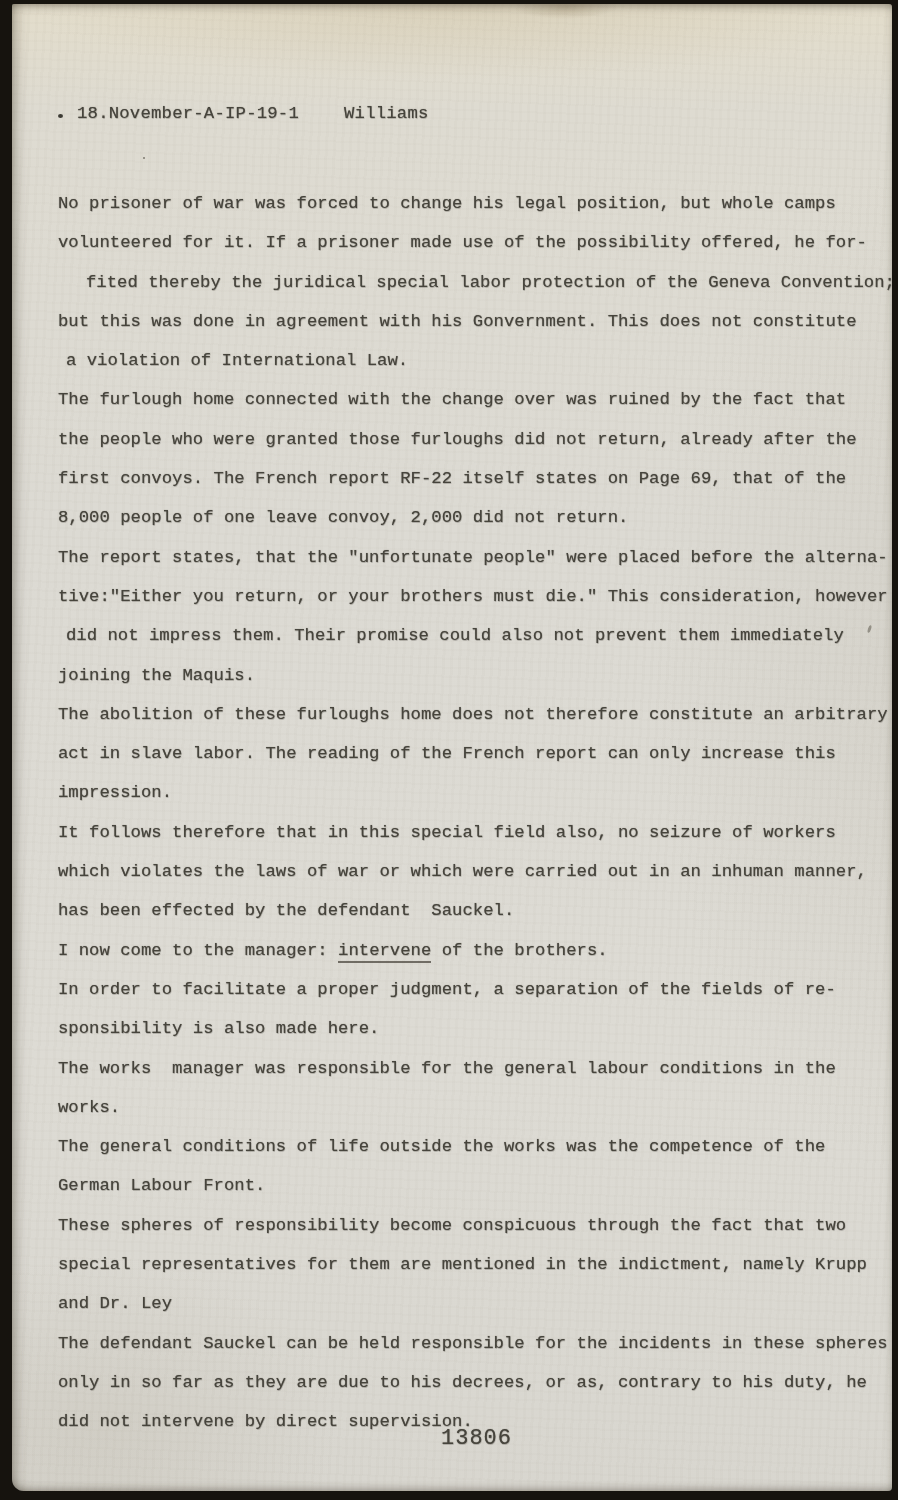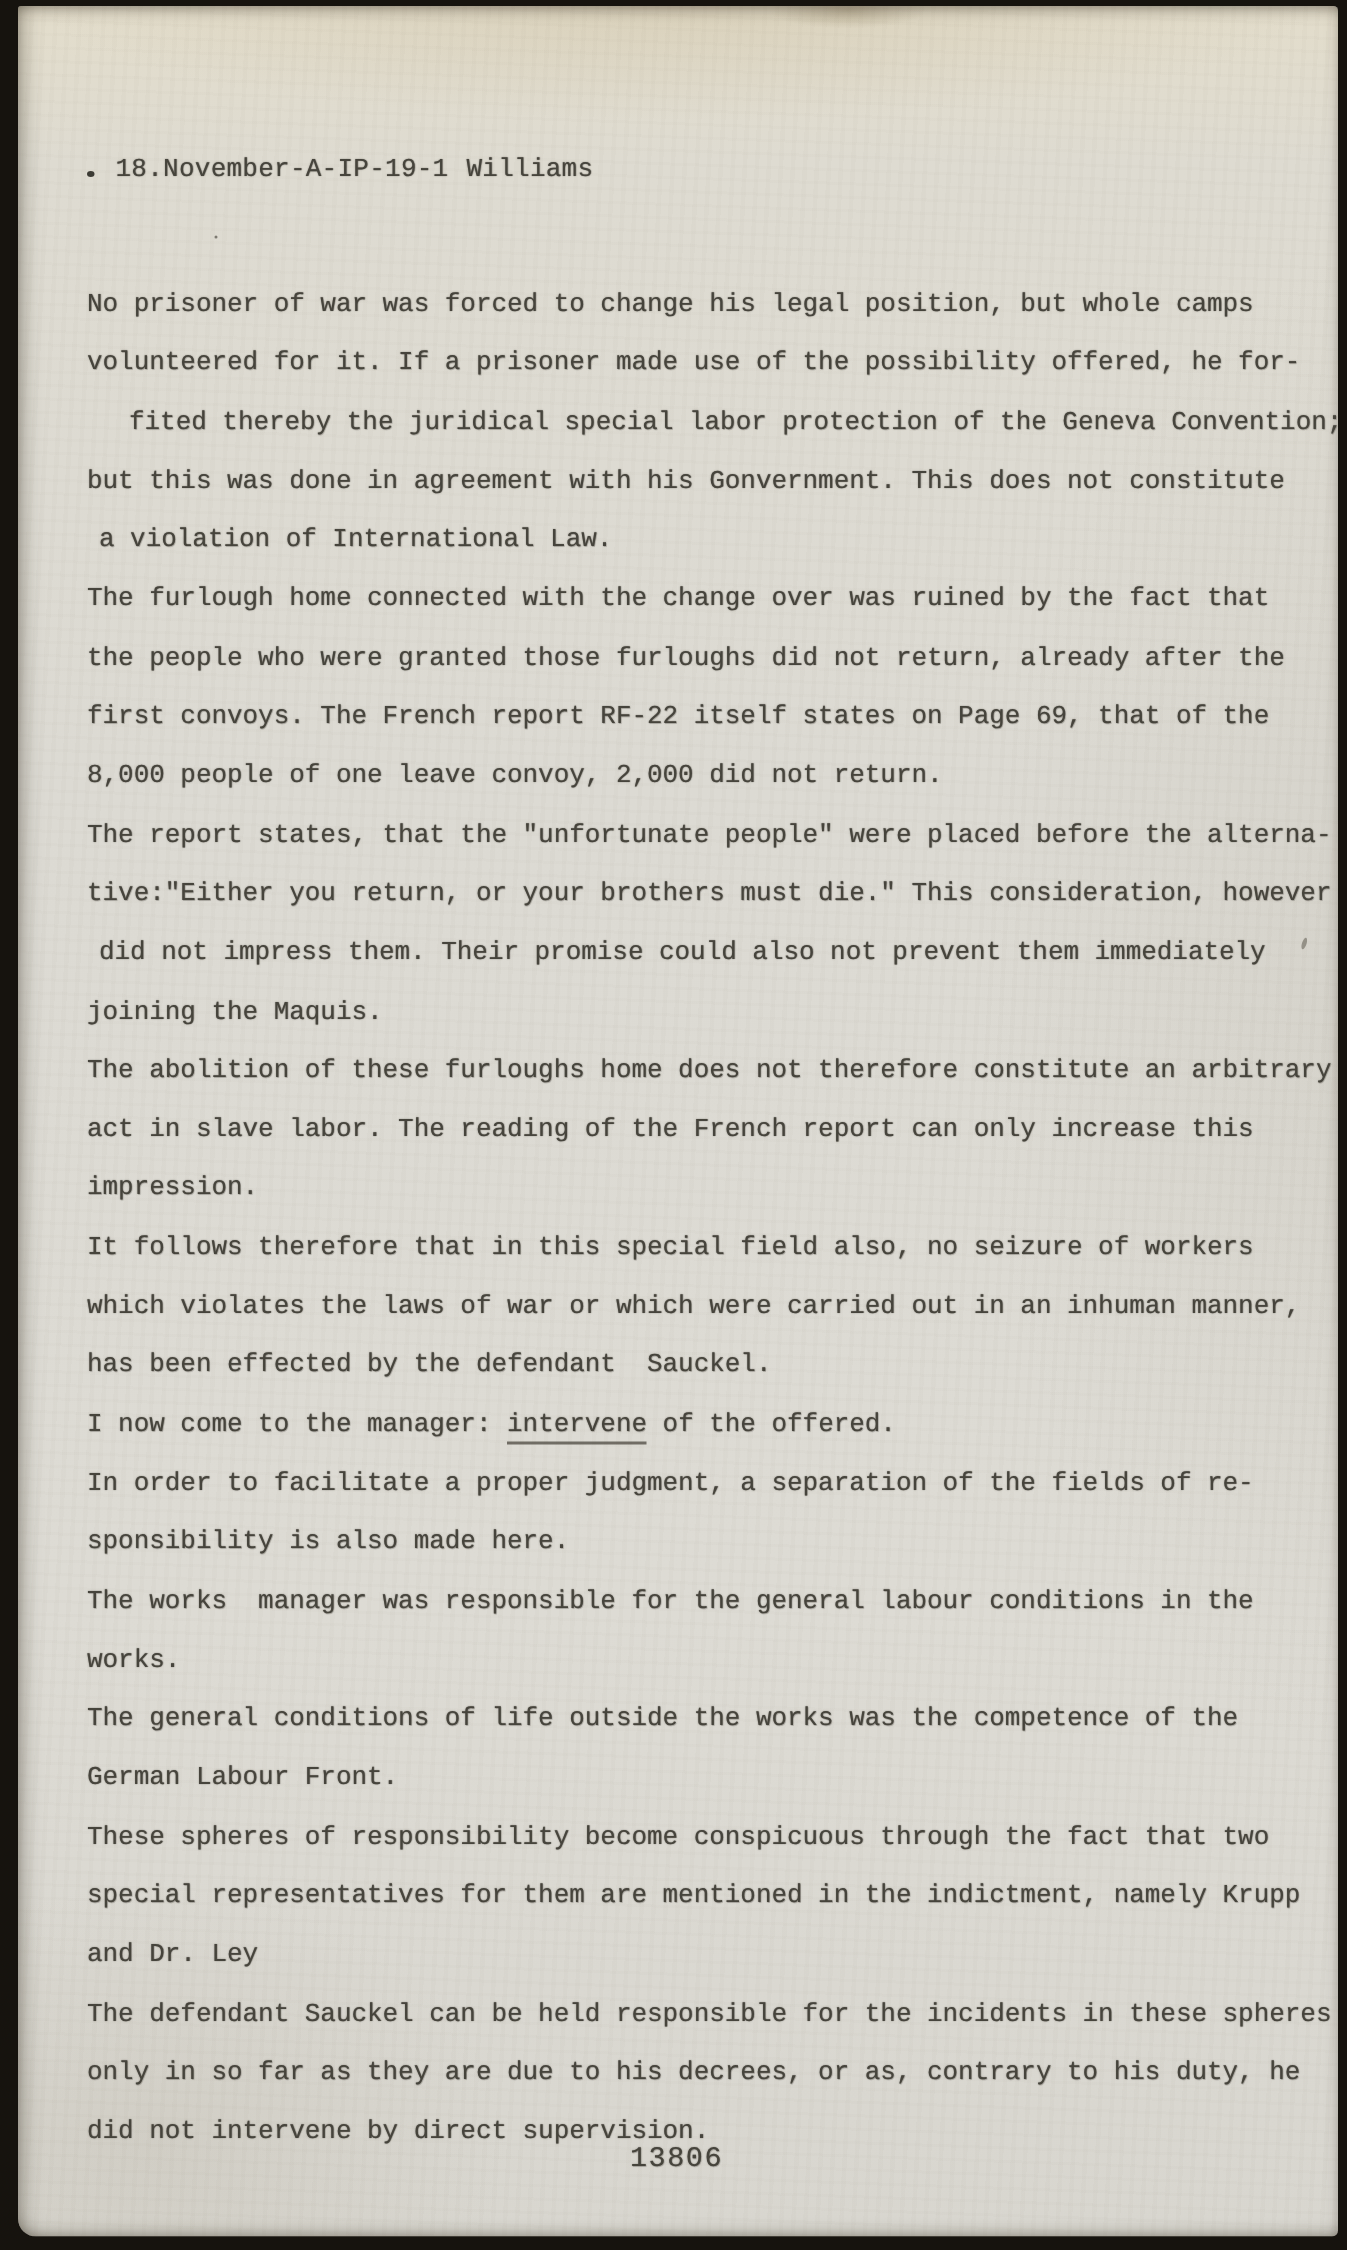--- a/index.html
+++ b/index.html
@@ -33,35 +33,35 @@
   }
   .ink {
     color: #46443c;
     text-shadow: 0 0 1px rgba(70,66,58,.65), 0.5px 0.5px 0 rgba(70,66,58,.22);
   }
   .doc-header {
     position: absolute; left: 65px; top: 99px;
     font-size: 17.3px; line-height: 22px; white-space: pre;
     letter-spacing: 0.2px;
   }
-  .doc-header .reporter { margin-left: 12px; }
+  .doc-header .reporter { margin-left: 45px; }
   .doc-body {
     position: absolute; left: 46px; top: 180px; right: -30px;
     font-size: 17.3px; line-height: 39.3px;
   }
   .line { white-space: pre; height: 39.3px; }
   .in1 { padding-left: 8px; }
   .in2 { padding-left: 28px; }
   .uterm {
     border-bottom: 2px solid rgba(70,66,58,.72);
     padding-bottom: 1px;
   }
   .doc-footer {
-    position: absolute; left: 408px; top: 1424px;
-    font-size: 19px; line-height: 22px; letter-spacing: 1px;
+    position: absolute; left: 429px; top: 1424px;
+    font-size: 22px; line-height: 22px; letter-spacing: 1px;
   }
   .speck {
     position: absolute; border-radius: 50%;
     background: rgba(32,30,25,.85);
   }
   .speck-1 { left: 46px; top: 110px; width: 5px; height: 4px; }
   .speck-2 { left: 131px; top: 153px; width: 2px; height: 2px; background: rgba(60,56,48,.6); }
   .speck-3 { left: 856px; top: 621px; width: 3px; height: 8px; background: rgba(70,66,56,.45); transform: rotate(18deg); }
 </style>
 </head>
@@ -88,21 +88,21 @@
     <div class="line">The report states, that the "unfortunate people" were placed before the alterna-</div>
     <div class="line">tive:"Either you return, or your brothers must die." This consideration, however</div>
     <div class="line in1">did not impress them. Their promise could also not prevent them immediately</div>
     <div class="line">joining the Maquis.</div>
     <div class="line">The abolition of these furloughs home does not therefore constitute an arbitrary</div>
     <div class="line">act in slave labor. The reading of the French report can only increase this</div>
     <div class="line">impression.</div>
     <div class="line">It follows therefore that in this special field also, no seizure of workers</div>
     <div class="line">which violates the laws of war or which were carried out in an inhuman manner,</div>
     <div class="line">has been effected by the defendant  Sauckel.</div>
-    <div class="line"><span>I now come to the manager: </span><span class="uterm">intervene</span><span> of the offered.</span></div>
+    <div class="line"><span>I now come to the manager: </span><span class="uterm">intervene</span><span> of the brothers.</span></div>
     <div class="line">In order to facilitate a proper judgment, a separation of the fields of re-</div>
     <div class="line">sponsibility is also made here.</div>
     <div class="line">The works  manager was responsible for the general labour conditions in the</div>
     <div class="line">works.</div>
     <div class="line">The general conditions of life outside the works was the competence of the</div>
     <div class="line">German Labour Front.</div>
     <div class="line">These spheres of responsibility become conspicuous through the fact that two</div>
     <div class="line">special representatives for them are mentioned in the indictment, namely Krupp</div>
     <div class="line">and Dr. Ley</div>
     <div class="line">The defendant Sauckel can be held responsible for the incidents in these spheres</div>

